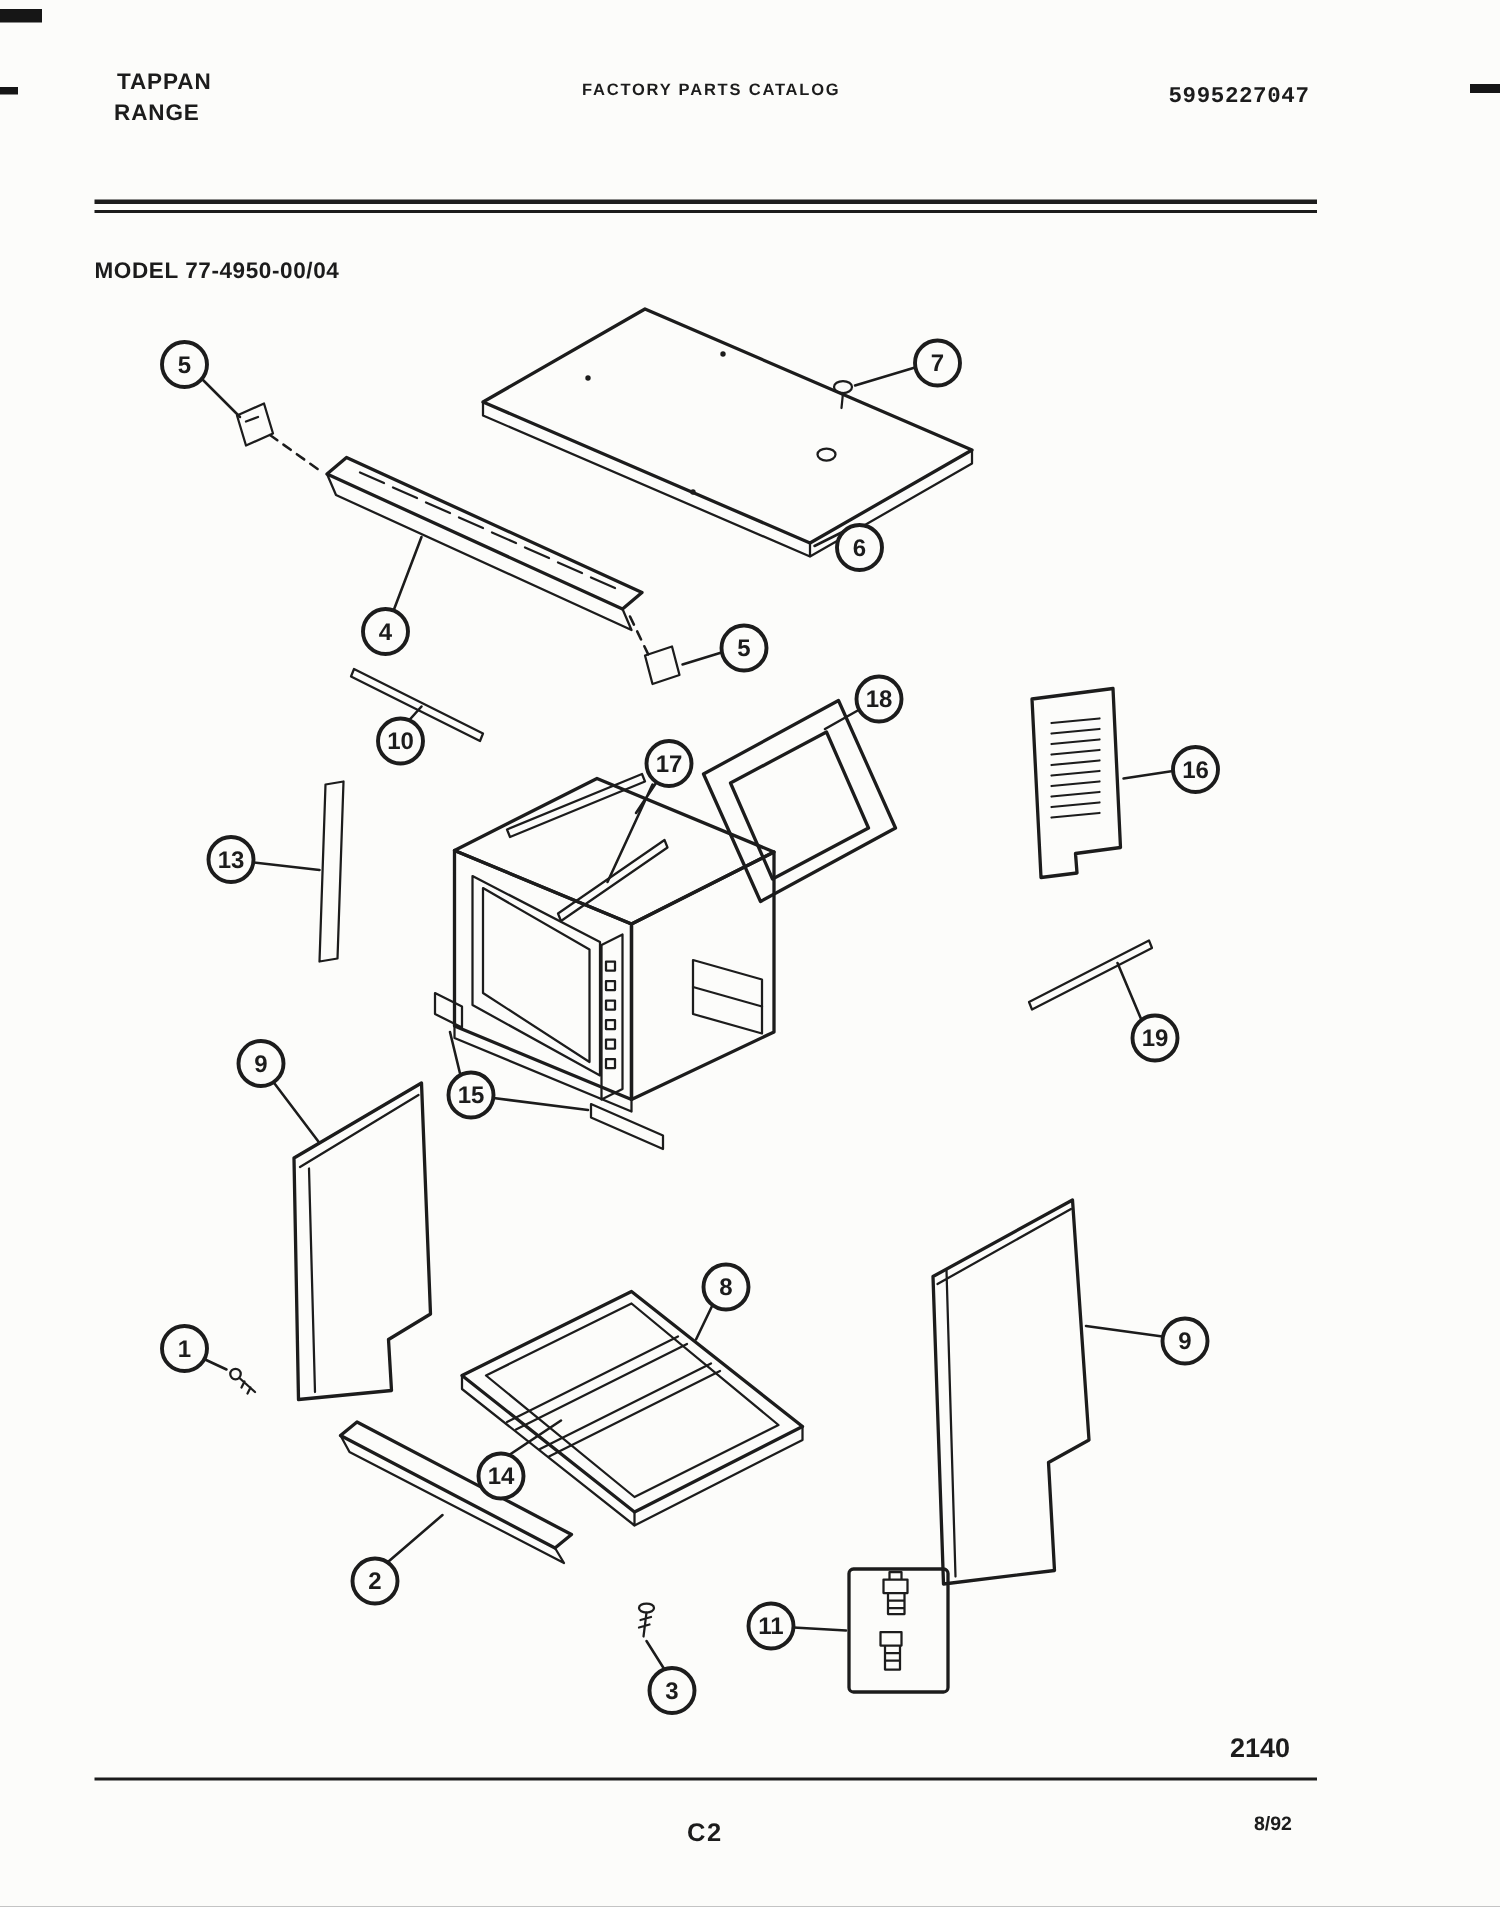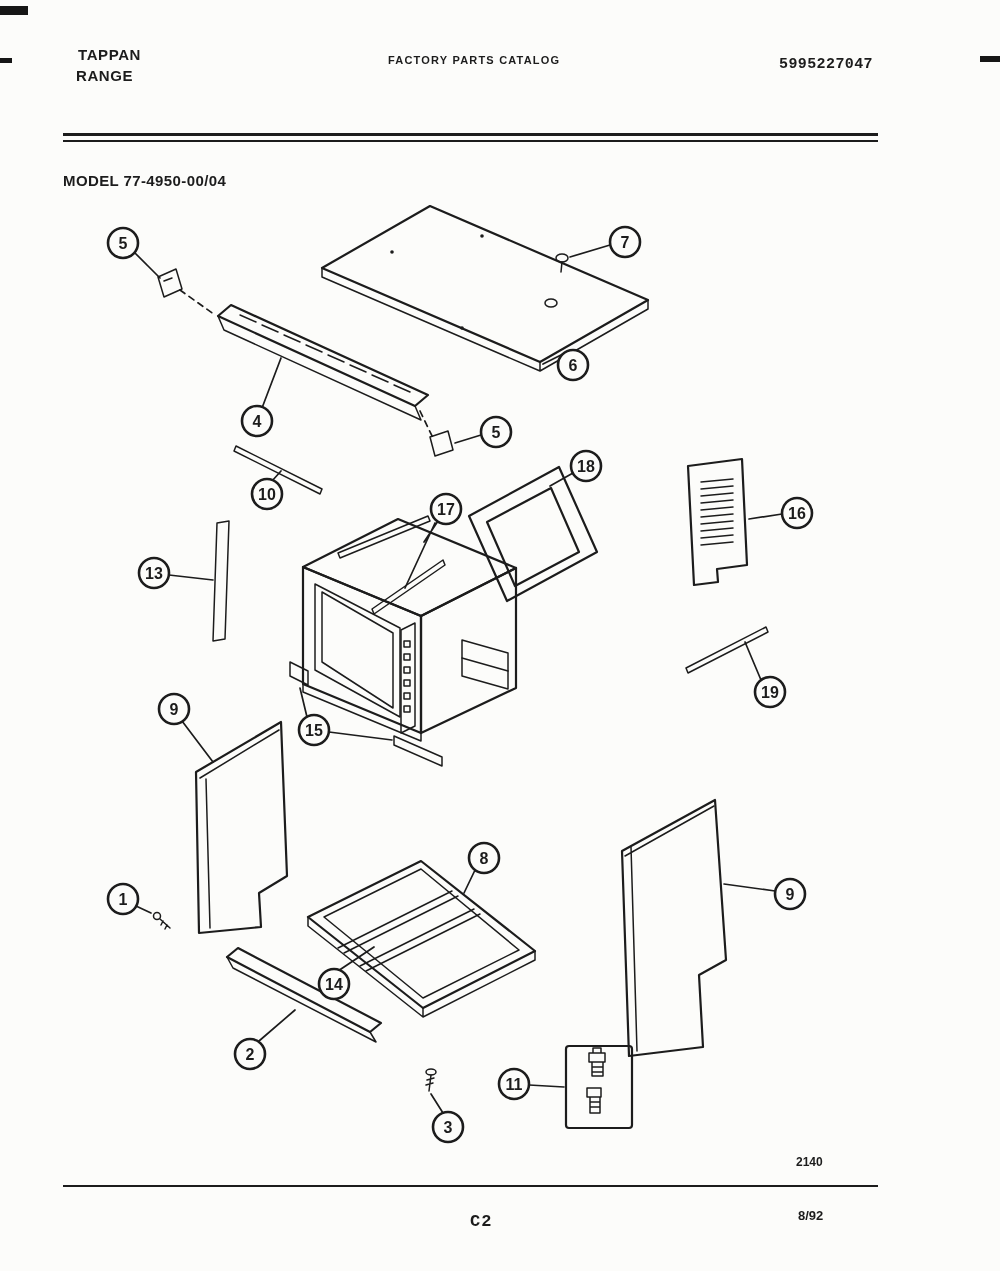--- a/index.html
+++ b/index.html
@@ -8,23 +8,23 @@
     position:relative; width:1000px; height:1271px;
     background:#fcfcfa; overflow:hidden;
     font-family:"Liberation Sans", sans-serif; color:#1c1c1c;
   }
   .hdr { position:absolute; font-weight:700; white-space:nowrap; }
   .brand1 { left:78px; top:46px;  font-size:15px; letter-spacing:.6px; }
   .brand2 { left:76px; top:67px;  font-size:15px; letter-spacing:.6px; }
   .title  { left:388px; top:54px; font-size:11px; letter-spacing:1.2px; }
   .docnum { left:779px; top:56px; font-size:15px; letter-spacing:.4px;font-family:Liberation Mono, monospace; }
   .model  { left:63px; top:150px; font-size:15px; letter-spacing:.4px;margin-top:22px; }
-  .fignum { left:796px; top:1155px; font-size:12px; }
-  .pagelabel { left:470px; top:1212px; font-size:17px; letter-spacing:1px;font-family:Liberation Mono, monospace; }
-  .datecode  { left:798px; top:1208px; font-size:13px; }
+  .fignum { left:820px; top:1155px; font-size:18px; }
+  .pagelabel { left:458px; top:1212px; font-size:17px; letter-spacing:1px; }
+  .datecode  { left:836px; top:1208px; font-size:13px; }
   .rule { position:absolute; left:63px; width:815px; background:#1c1c1c; }
   .rule-a { top:133px; height:3px; }
   .rule-b { top:140px; height:2px; }
   .rule-c { top:1185px; height:2px; }
   .scan-mark { position:absolute; background:#161616; }
   .m1 { left:0; top:6px; width:28px; height:9px; }
   .m2 { left:0; top:58px; width:12px; height:5px; }
   .m3 { left:980px; top:56px; width:20px; height:6px; }
   #diagram-svg { position:absolute; left:0; top:0; width:1000px; height:1271px; }
   .part  { fill:none; stroke:#1c1c1c; stroke-width:2.2; stroke-linecap:round; stroke-linejoin:round; }

